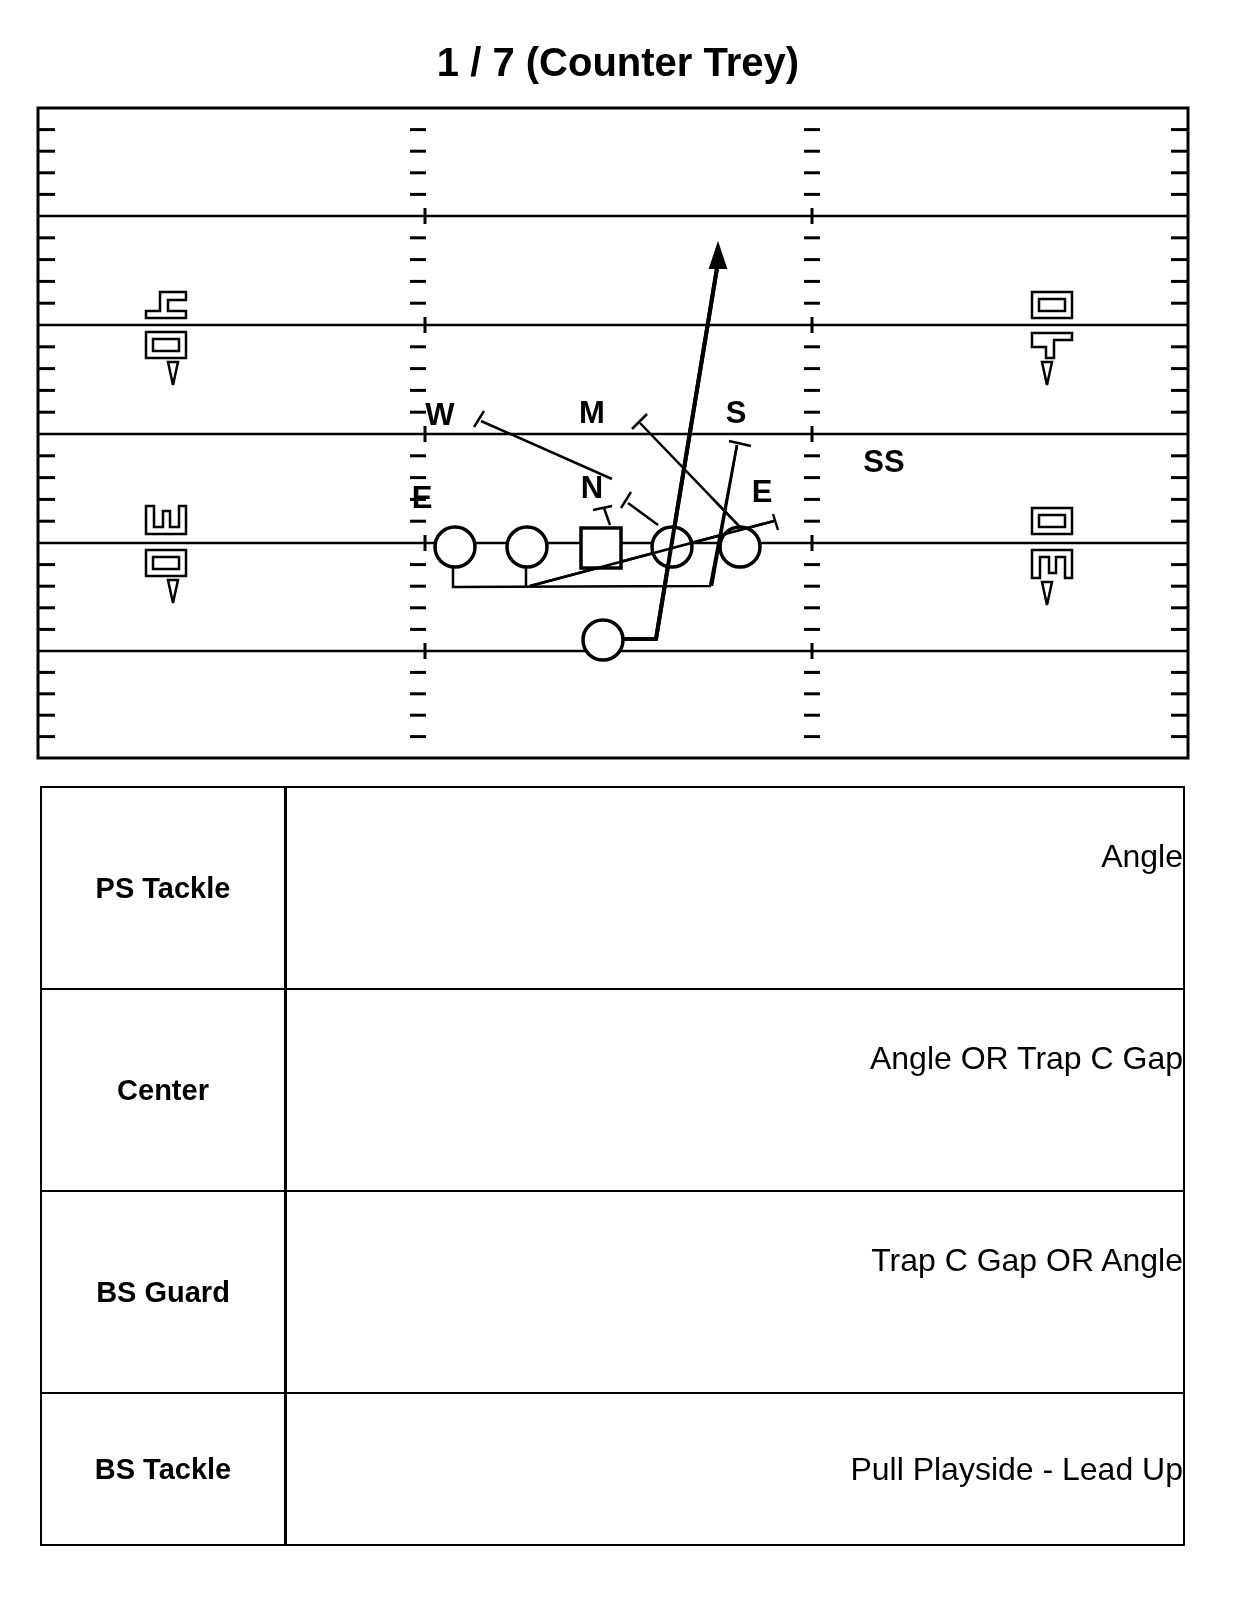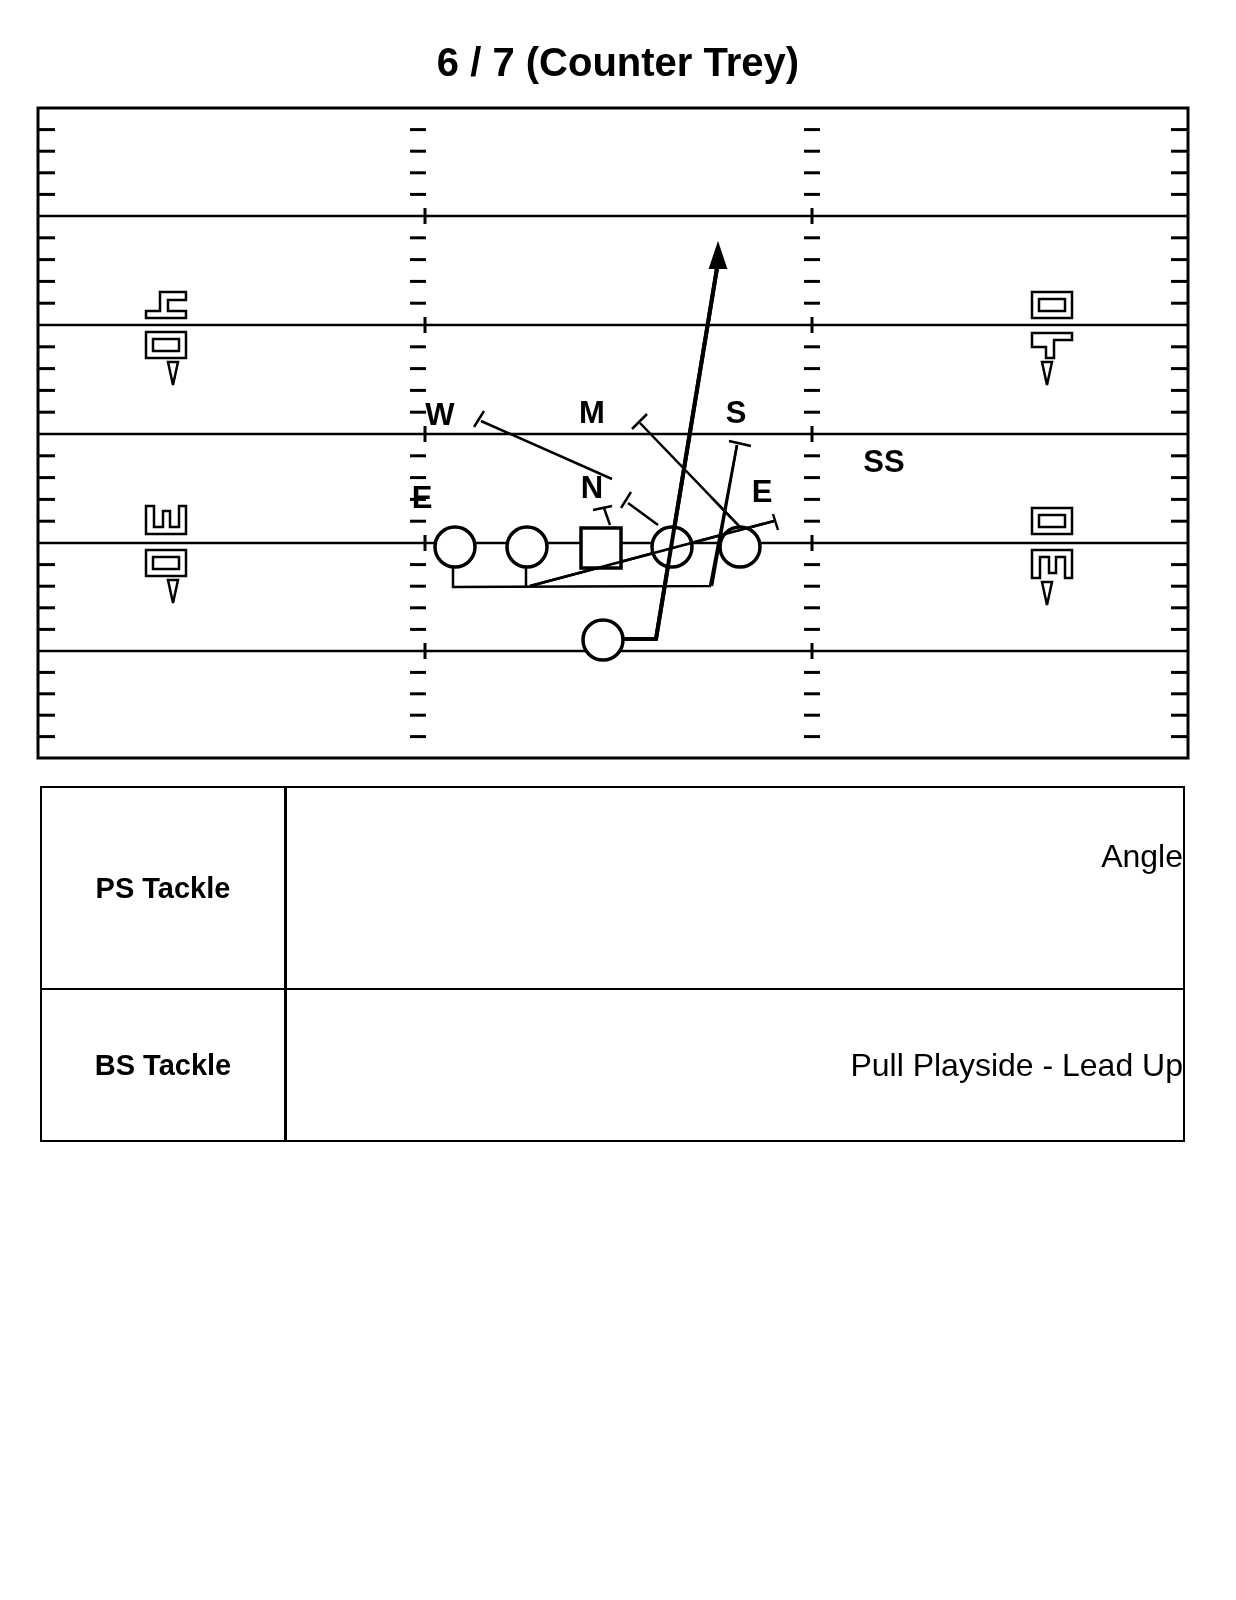--- a/index.html
+++ b/index.html
@@ -8,21 +8,21 @@
   .field { position: absolute; left: 0; top: 0; }
   .assign-table { position: absolute; left: 40px; top: 786px; width: 1145px; border-collapse: collapse; }
   .assign-table td { border: 2px solid #000; height: 150px; padding: 0; vertical-align: middle; }
   .assign-table td.pos { width: 242px; border-right: 3px solid #000; text-align: center; font-weight: bold; font-size: 29px; }
   .assign-table td.rule { font-size: 32px; padding-left: 38px; text-align: right; }
   .r-top { vertical-align: top !important; padding-top: 50px !important; }
 </style>
 </head>
 <body>
 
-<div class="title">6 / 7 (Counter Trey)</div>
+<div class="title">1 / 7 (Counter Trey)</div>
 
 <svg class="field" width="1236" height="770" viewBox="0 0 1236 770" xmlns="http://www.w3.org/2000/svg">
 
   <rect x="38" y="108" width="1150" height="650" fill="none" stroke="#000" stroke-width="3"></rect>
 
   <g stroke="#000" stroke-width="2.5">
     <line x1="38" y1="216" x2="1188" y2="216"></line>
     <line x1="38" y1="325" x2="1188" y2="325"></line>
     <line x1="38" y1="434" x2="1188" y2="434"></line>
     <line x1="38" y1="543" x2="1188" y2="543"></line>
@@ -218,17 +218,25 @@
     </g>
 </svg>
 
 <table class="assign-table">
   <tbody id="assign-body">
       <tr>
         <td class="pos">PS Tackle</td>
         <td class="rule r-top" style="padding-top: 52px;">Angle</td>
       </tr>
       <tr>
+        <td class="pos">Center</td>
+        <td class="rule r-top">Angle OR Trap C Gap</td>
+      </tr>
+      <tr>
+        <td class="pos">BS Guard</td>
+        <td class="rule r-top" style="padding-top: 42px;">Trap C Gap OR Angle</td>
+      </tr>
+      <tr>
         <td class="pos">BS Tackle</td>
         <td class="rule" style="padding-left: 48px;">Pull Playside - Lead Up</td>
       </tr>
     </tbody>
 </table>
 
 </body></html>

